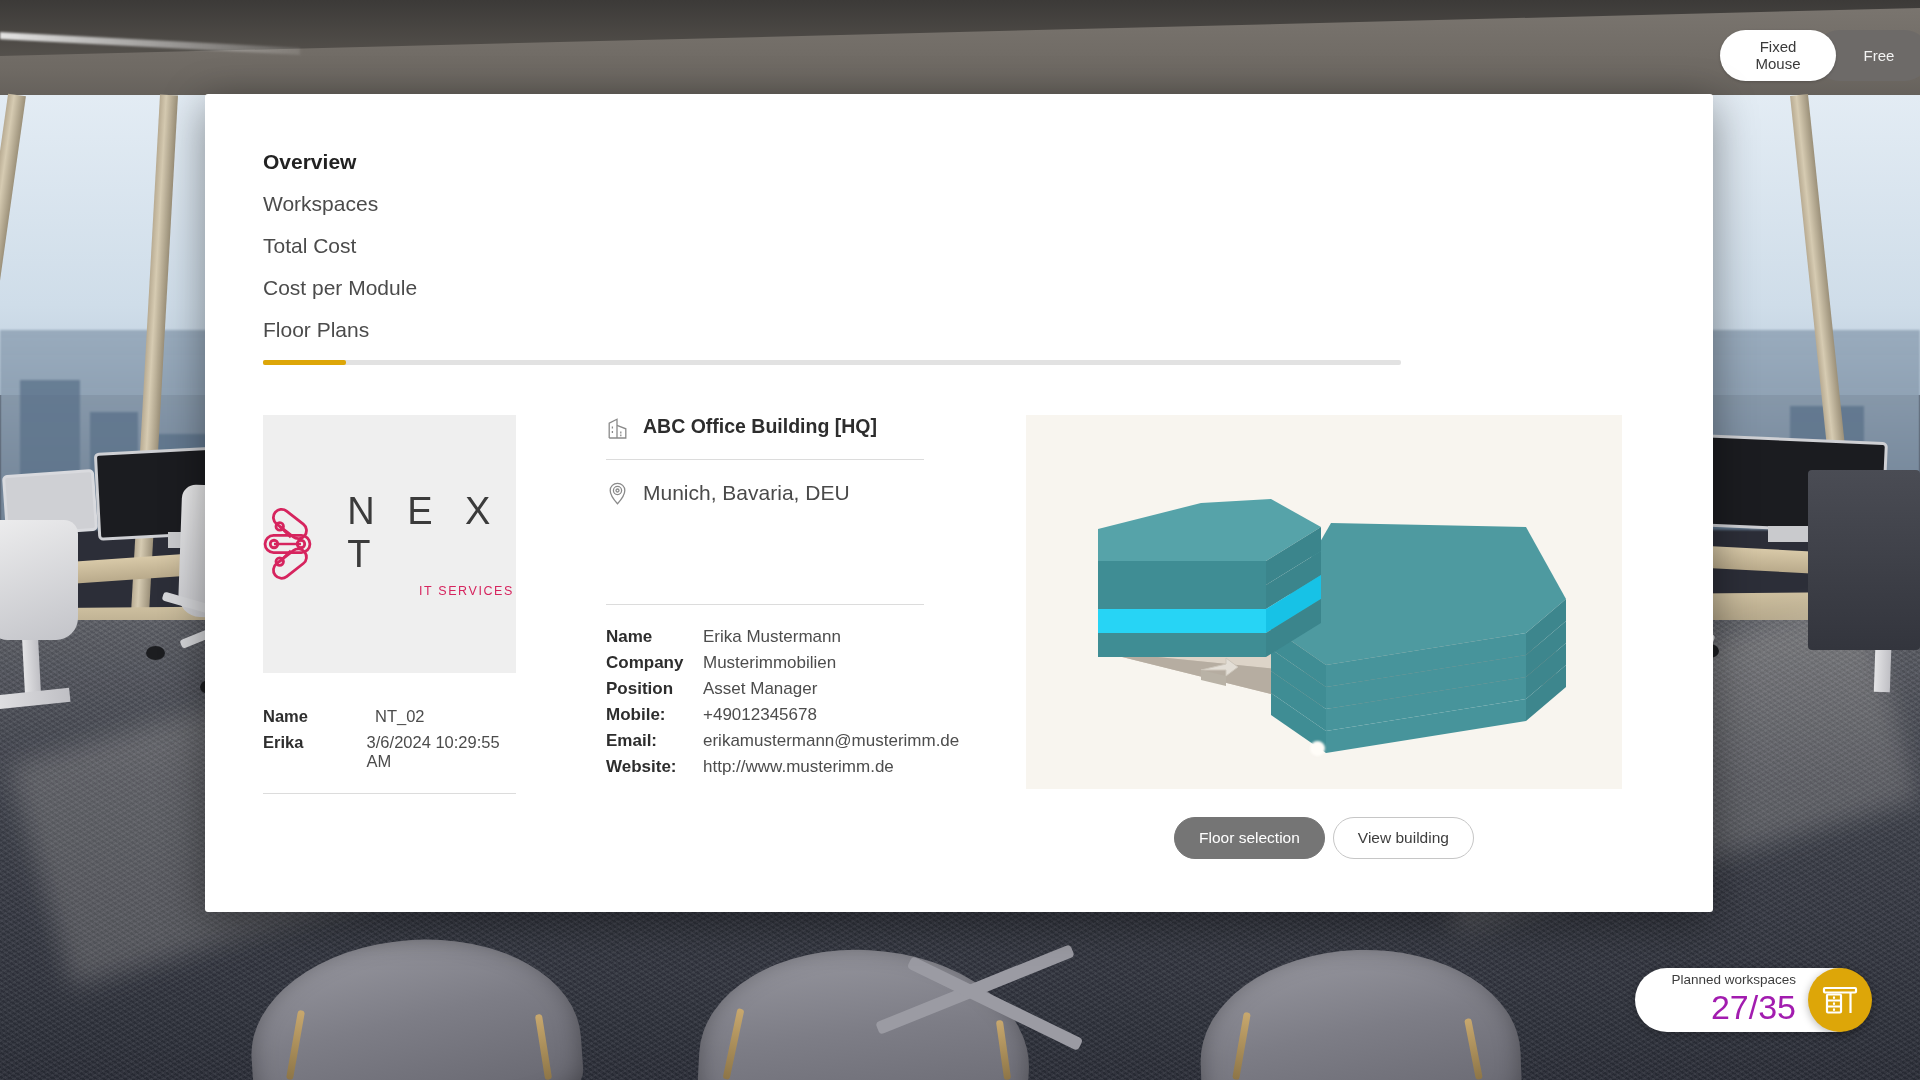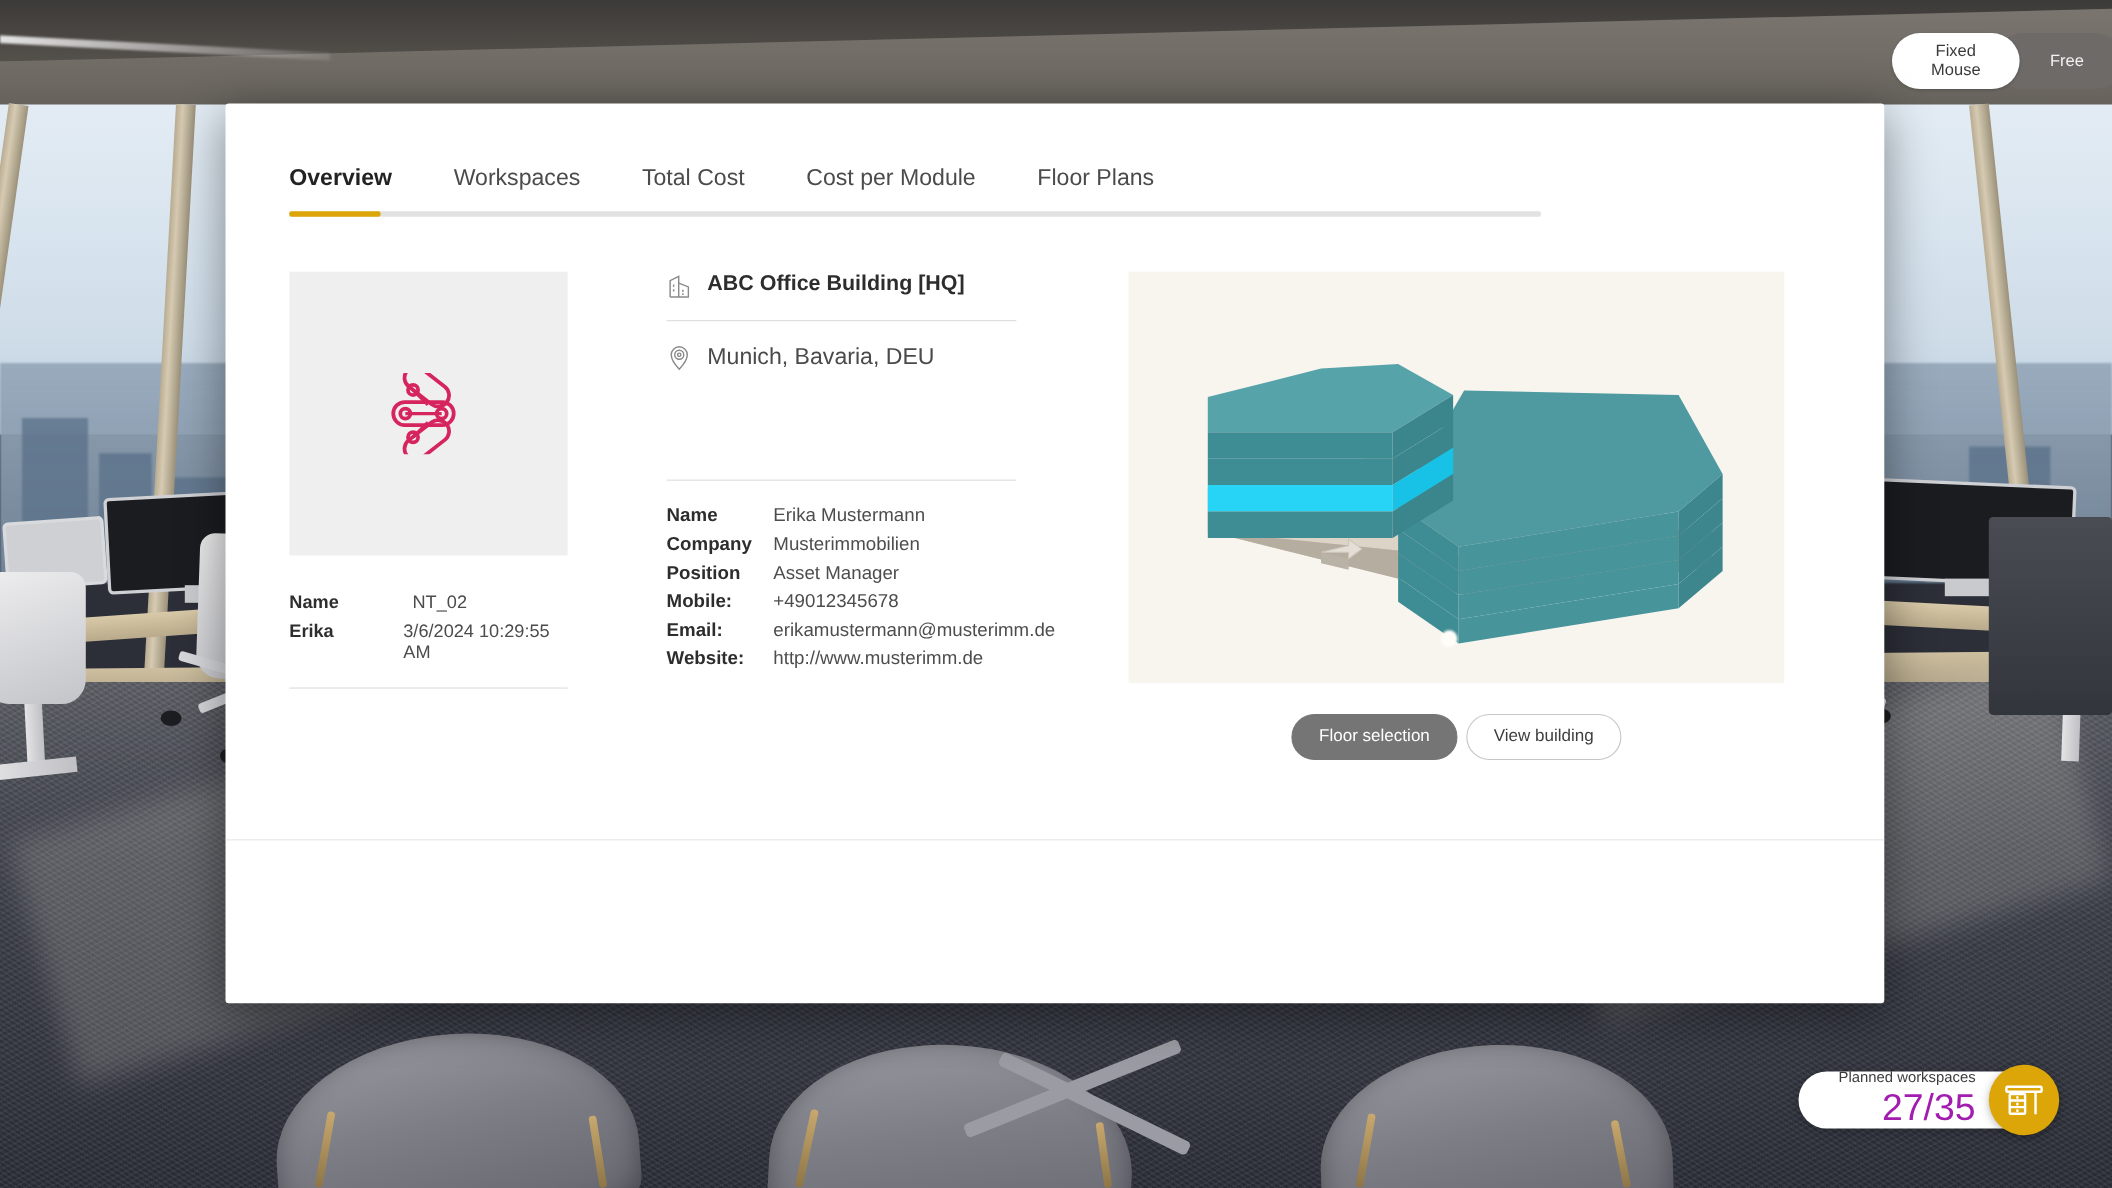--- a/index.html
+++ b/index.html
@@ -138,21 +138,21 @@
   }
   #close-btn {
     width: 34px; height: 34px; display: flex; align-items: center; justify-content: center;
     cursor: pointer; color: #f7ead0; font-size: 26px; line-height: 1; font-weight: 300;
     background: none; border: none;
   }
 
   #modal-body { flex: 1; display: flex; flex-direction: column; padding: 0 58px; }
 
   
-  #tabs { display: flex; align-items: flex-start; margin-top: 56px; position: relative; }
+  #tabs { display: flex; align-items: flex-start; margin-top: 56px; position: relative; flex-direction: column; }
   .tab {
     font-size: 21px; color: #4b4b4b; padding: 0 0 18px 0; margin-right: 56px;
     cursor: pointer; white-space: nowrap; position: relative; font-weight: 400;
   }
   .tab.active { font-weight: bold; color: #222; }
   #tabs-rule {
     height: 5px; background: #e2e2e2; width: 1138px; border-radius: 2px;
     position: relative; margin-bottom: 2px;
   }
   #tabs-rule .active-bar {
@@ -223,21 +223,21 @@
   #bottom-rule {
     border-top: 1px solid #e6e6e6; margin-top: 72px; margin-left: -58px; margin-right: -58px;
   }
 
   
   #workspaces-badge {
     position: absolute; right: 48px; bottom: 48px; height: 64px;
     display: flex; align-items: center; z-index: 30;
   }
   #wb-pill {
-    background: #fff; border-radius: 32px; height: 52px;
+    background: #fff; border-radius: 32px; height: 64px;
     display: flex; flex-direction: column; align-items: flex-end; justify-content: center;
     padding: 0 72px 0 36px; margin-right: -60px;
     box-shadow: 0 2px 10px rgba(0,0,0,.25);
   }
   #wb-label { font-size: 13.5px; color: #3d3d3d; line-height: 1.1; }
   #wb-value { font-size: 34px; font-weight: normal; color: #a21caf; line-height: 1.15; }
   #wb-circle {
     width: 64px; height: 64px; border-radius: 50%; background: #dda608;
     display: flex; align-items: center; justify-content: center; z-index: 2;
     box-shadow: 0 2px 8px rgba(0,0,0,.28);
@@ -358,20 +358,24 @@
                 <rect x="2.5" y="26.5" width="55" height="21" rx="10.5"></rect>
                 <circle cx="13.5" cy="37" r="4.6"></circle>
                 <circle cx="46.5" cy="37" r="4.6"></circle>
                 <circle cx="20.5" cy="15.5" r="4.6"></circle>
                 <circle cx="20.5" cy="58.5" r="4.6"></circle>
                 <path d="M13.5 37 H46.5" stroke-width="3"></path>
                 <path d="M20.5 15.5 L34 29" stroke-width="3"></path>
                 <path d="M20.5 58.5 L34 45" stroke-width="3"></path>
               </g>
             </svg>
+            <div class="logo-text">
+              <div class="logo-next">N E X T</div>
+              <div class="logo-sub">IT SERVICES</div>
+            </div>
           </div>
         </div>
 
         <div id="name-date">
           <div class="nd-row">
             <div class="nd-label">Name</div>
             <div class="nd-value">NT_02</div>
           </div>
           <div class="nd-row">
             <div class="nd-label">Erika</div>

